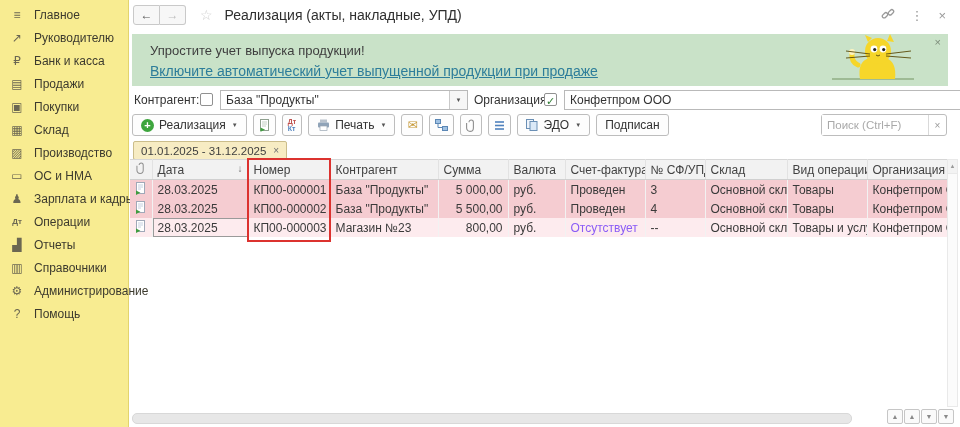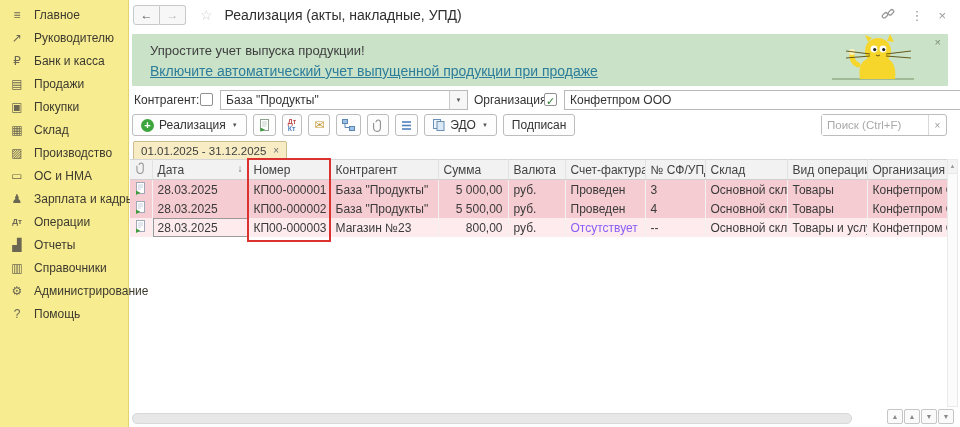--- a/index.html
+++ b/index.html
@@ -226,20 +226,29 @@
             <rect x="1.5" y="0.5" width="8" height="11" fill="#fff" stroke="#8fa08f"></rect>
             <path d="M3 3h5M3 5h5M3 7h4" stroke="#b5c4b5" stroke-width="0.8"></path>
             <path d="M1.5 8.6 l4.6 2.2 L1.5 12.8z" fill="#3f9c3f"></path>
           </svg>
       </div>
       <div class="btn ic">
         <span class="dtkt">
           <span class="dt">Дт</span>
           <span class="kt">Кт</span>
         </span>
+      </div>
+      <div class="btn">
+        <svg width="13" height="12" viewBox="0 0 13 12">
+            <rect x="3" y="0.5" width="7" height="3" fill="#b9c2cc"></rect>
+            <rect x="1" y="3.5" width="11" height="5" rx="1" fill="#8fa3b8"></rect>
+            <rect x="3" y="7" width="7" height="4.5" fill="#fff" stroke="#99a5b3" stroke-width="0.7"></rect>
+          </svg>
+        <span>Печать</span>
+        <span class="caret">▼</span>
       </div>
       <div class="btn ic">
         <span class="env">✉</span>
       </div>
       <div class="btn ic">
         <svg width="13" height="12" viewBox="0 0 13 12">
             <rect x="0.5" y="0.5" width="5" height="4" fill="#9fc1e3" stroke="#5b87b5"></rect>
             <rect x="7.5" y="7.5" width="5" height="4" fill="#9fc1e3" stroke="#5b87b5"></rect>
             <path d="M3 4.5 v4 h4.5" fill="none" stroke="#5b87b5"></path>
           </svg>

